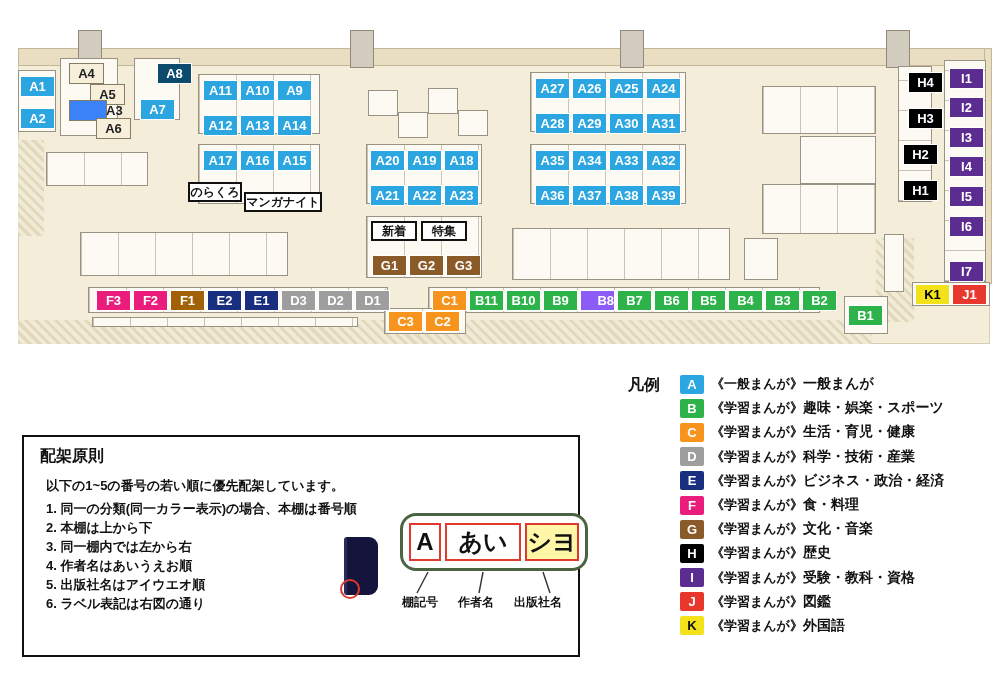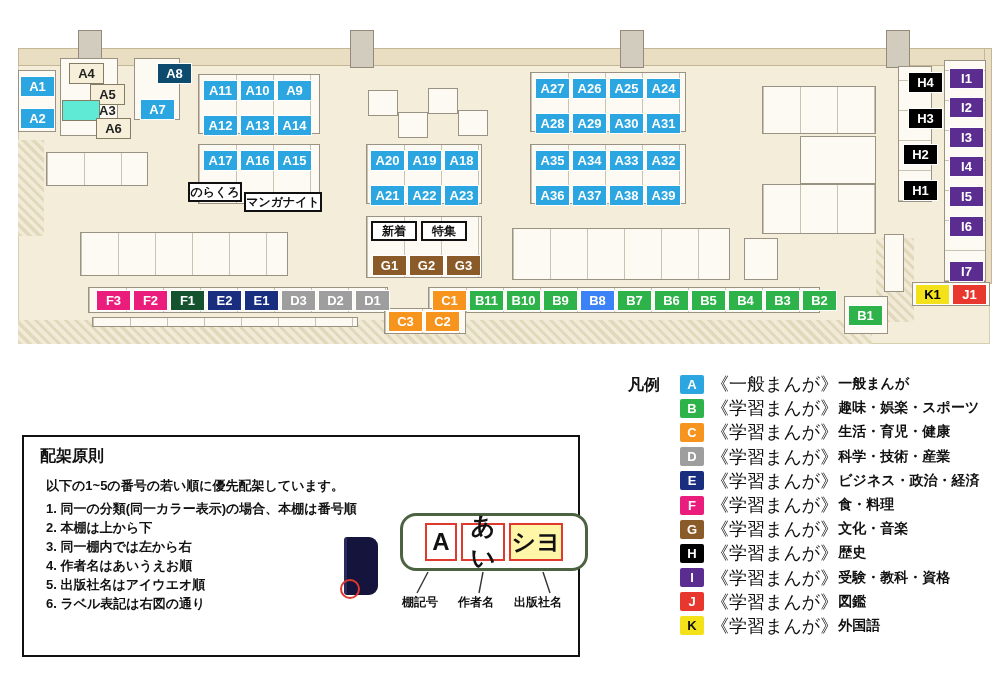--- a/index.html
+++ b/index.html
@@ -20,35 +20,35 @@
   .maplabel.plain{color:#222;border:1px solid #857c64;}
   .sign{position:absolute;height:20px;line-height:16px;background:#fff;border:2px solid #111;
         color:#111;font-weight:bold;font-size:12px;text-align:center;box-sizing:border-box;z-index:3;}
   
   .legend{position:absolute;left:622px;top:372px;width:372px;}
   .legend-title{position:absolute;left:6px;top:3px;font-size:16px;font-weight:bold;}
   .legend-rows{position:absolute;left:58px;top:0;}
   .lrow{display:flex;align-items:center;height:24.2px;}
   .lsq{width:24px;height:19px;font-weight:bold;font-size:13px;display:flex;align-items:center;
        justify-content:center;margin-right:7px;border-radius:2px;color:#fff;flex:0 0 auto;}
-  .lcat{font-size:18px;font-weight:normal;white-space:nowrap;}
+  .lcat{font-size:13px;font-weight:bold;white-space:nowrap;}
   .llab{font-size:14px;font-weight:bold;white-space:nowrap;}
   
   .principles{position:absolute;left:22px;top:435px;width:558px;height:222px;border:2.5px solid #111;
               background:#fff;box-sizing:border-box;padding-left:43px;}
   .p-title{position:absolute;left:16px;top:9px;font-size:16px;font-weight:bold;}
   .p-intro{position:absolute;left:22px;top:40px;font-size:13px;font-weight:bold;}
   .p-rules{position:absolute;left:22px;top:62px;font-size:13px;font-weight:bold;line-height:19px;white-space:pre-wrap;}
   .diagram{position:absolute;left:376px;top:76px;width:188px;height:58px;border:3px solid #4c6342;
            border-radius:16px;background:#fff;display:flex;align-items:center;justify-content:center;
            gap:4px;box-sizing:border-box;}
   .dcell{border:2px solid #e0392e;font-weight:bold;font-size:24px;display:flex;align-items:center;
          justify-content:center;height:38px;box-sizing:border-box;color:#111;}
   .dcell:nth-child(1){width:32px;}
-  .dcell:nth-child(2){width:44px;text-align:center;}
+  .dcell:nth-child(2){width:76px;text-align:center;}
   .dcell:nth-child(3){width:54px;}
   .dcap{position:absolute;top:157px;font-size:12px;font-weight:bold;}
   .plines{position:absolute;left:0;top:0;pointer-events:none;}
   .book{position:absolute;left:316px;top:100px;width:42px;height:62px;}
   .bookbody{position:absolute;left:4px;top:0;width:34px;height:58px;background:#14143c;
             border-radius:3px 9px 9px 3px;border-left:3px solid #2a2a5c;box-sizing:border-box;}
   .bookcircle{position:absolute;left:0px;top:42px;width:16px;height:16px;border:2px solid #e0392e;
               border-radius:50%;background:transparent;}
 </style>
 </head>
@@ -96,21 +96,21 @@
         <div class="shelf" style="left: 368px; top: 90px; width: 30px; height: 26px;"></div>
         <div class="shelf" style="left: 398px; top: 112px; width: 30px; height: 26px;"></div>
         <div class="shelf" style="left: 428px; top: 88px; width: 30px; height: 26px;"></div>
         <div class="shelf" style="left: 458px; top: 110px; width: 30px; height: 26px;"></div>
       </div>
     <div>
         <div class="maplabel" style="left: 20px; top: 76px; background: rgb(44, 166, 224);">A1</div>
         <div class="maplabel" style="left: 20px; top: 108px; background: rgb(44, 166, 224);">A2</div>
         <div class="maplabel plain" style="left: 69px; top: 63px; background: rgb(247, 239, 217);">A4</div>
         <div class="maplabel plain" style="left: 90px; top: 84px; background: rgb(247, 239, 217);">A5</div>
-        <div class="maplabel plain" style="left: 62px; top: 100px; background: #5eead4; padding-left: 36px;">A3</div>
+        <div class="maplabel plain" style="left: 69px; top: 100px; background: #3b82f6; padding-left: 36px;">A3</div>
         <div class="maplabel plain" style="left: 96px; top: 118px; background: rgb(247, 239, 217);">A6</div>
         <div class="maplabel" style="left: 157px; top: 63px; background: #0c4a6e;">A8</div>
         <div class="maplabel" style="left: 140px; top: 99px; background: rgb(44, 166, 224);">A7</div>
         <div class="maplabel" style="left: 203px; top: 80px; background: rgb(44, 166, 224);">A11</div>
         <div class="maplabel" style="left: 240px; top: 80px; background: rgb(44, 166, 224);">A10</div>
         <div class="maplabel" style="left: 277px; top: 80px; background: rgb(44, 166, 224);">A9</div>
         <div class="maplabel" style="left: 203px; top: 115px; background: rgb(44, 166, 224);">A12</div>
         <div class="maplabel" style="left: 240px; top: 115px; background: rgb(44, 166, 224);">A13</div>
         <div class="maplabel" style="left: 277px; top: 115px; background: rgb(44, 166, 224);">A14</div>
         <div class="maplabel" style="left: 535px; top: 78px; background: rgb(44, 166, 224);">A27</div>
@@ -136,31 +136,31 @@
         <div class="maplabel" style="left: 444px; top: 185px; background: rgb(44, 166, 224);">A23</div>
         <div class="maplabel" style="left: 535px; top: 185px; background: rgb(44, 166, 224);">A36</div>
         <div class="maplabel" style="left: 572px; top: 185px; background: rgb(44, 166, 224);">A37</div>
         <div class="maplabel" style="left: 609px; top: 185px; background: rgb(44, 166, 224);">A38</div>
         <div class="maplabel" style="left: 646px; top: 185px; background: rgb(44, 166, 224);">A39</div>
         <div class="maplabel" style="left: 372px; top: 255px; background: rgb(138, 90, 40);">G1</div>
         <div class="maplabel" style="left: 409px; top: 255px; background: rgb(138, 90, 40);">G2</div>
         <div class="maplabel" style="left: 446px; top: 255px; background: rgb(138, 90, 40);">G3</div>
         <div class="maplabel" style="left: 96px; top: 290px; background: rgb(234, 29, 125);">F3</div>
         <div class="maplabel" style="left: 133px; top: 290px; background: rgb(234, 29, 125);">F2</div>
-        <div class="maplabel" style="left: 170px; top: 290px; background: #14532d;">F1</div>
+        <div class="maplabel" style="left: 170px; top: 290px; background: #a16207;">F1</div>
         <div class="maplabel" style="left: 207px; top: 290px; background: rgb(26, 46, 128);">E2</div>
         <div class="maplabel" style="left: 244px; top: 290px; background: rgb(26, 46, 128);">E1</div>
         <div class="maplabel" style="left: 281px; top: 290px; background: rgb(158, 158, 159);">D3</div>
         <div class="maplabel" style="left: 318px; top: 290px; background: rgb(158, 158, 159);">D2</div>
         <div class="maplabel" style="left: 355px; top: 290px; background: rgb(158, 158, 159);">D1</div>
         <div class="maplabel" style="left: 432px; top: 290px; background: rgb(247, 148, 29);">C1</div>
         <div class="maplabel" style="left: 469px; top: 290px; background: rgb(46, 178, 74);">B11</div>
         <div class="maplabel" style="left: 506px; top: 290px; background: rgb(46, 178, 74);">B10</div>
         <div class="maplabel" style="left: 543px; top: 290px; background: rgb(46, 178, 74);">B9</div>
-        <div class="maplabel" style="left: 580px; top: 290px; background: #3b82f6;">B8</div>
+        <div class="maplabel" style="left: 580px; top: 290px; background: #8b5cf6; text-align: right;">B8</div>
         <div class="maplabel" style="left: 617px; top: 290px; background: rgb(46, 178, 74);">B7</div>
         <div class="maplabel" style="left: 654px; top: 290px; background: rgb(46, 178, 74);">B6</div>
         <div class="maplabel" style="left: 691px; top: 290px; background: rgb(46, 178, 74);">B5</div>
         <div class="maplabel" style="left: 728px; top: 290px; background: rgb(46, 178, 74);">B4</div>
         <div class="maplabel" style="left: 765px; top: 290px; background: rgb(46, 178, 74);">B3</div>
         <div class="maplabel" style="left: 802px; top: 290px; background: rgb(46, 178, 74);">B2</div>
         <div class="maplabel" style="left: 388px; top: 311px; background: rgb(247, 148, 29);">C3</div>
         <div class="maplabel" style="left: 425px; top: 311px; background: rgb(247, 148, 29);">C2</div>
         <div class="maplabel" style="left: 848px; top: 305px; background: rgb(46, 178, 74);">B1</div>
         <div class="maplabel" style="left: 908px; top: 72px; background: rgb(0, 0, 0);">H4</div>

